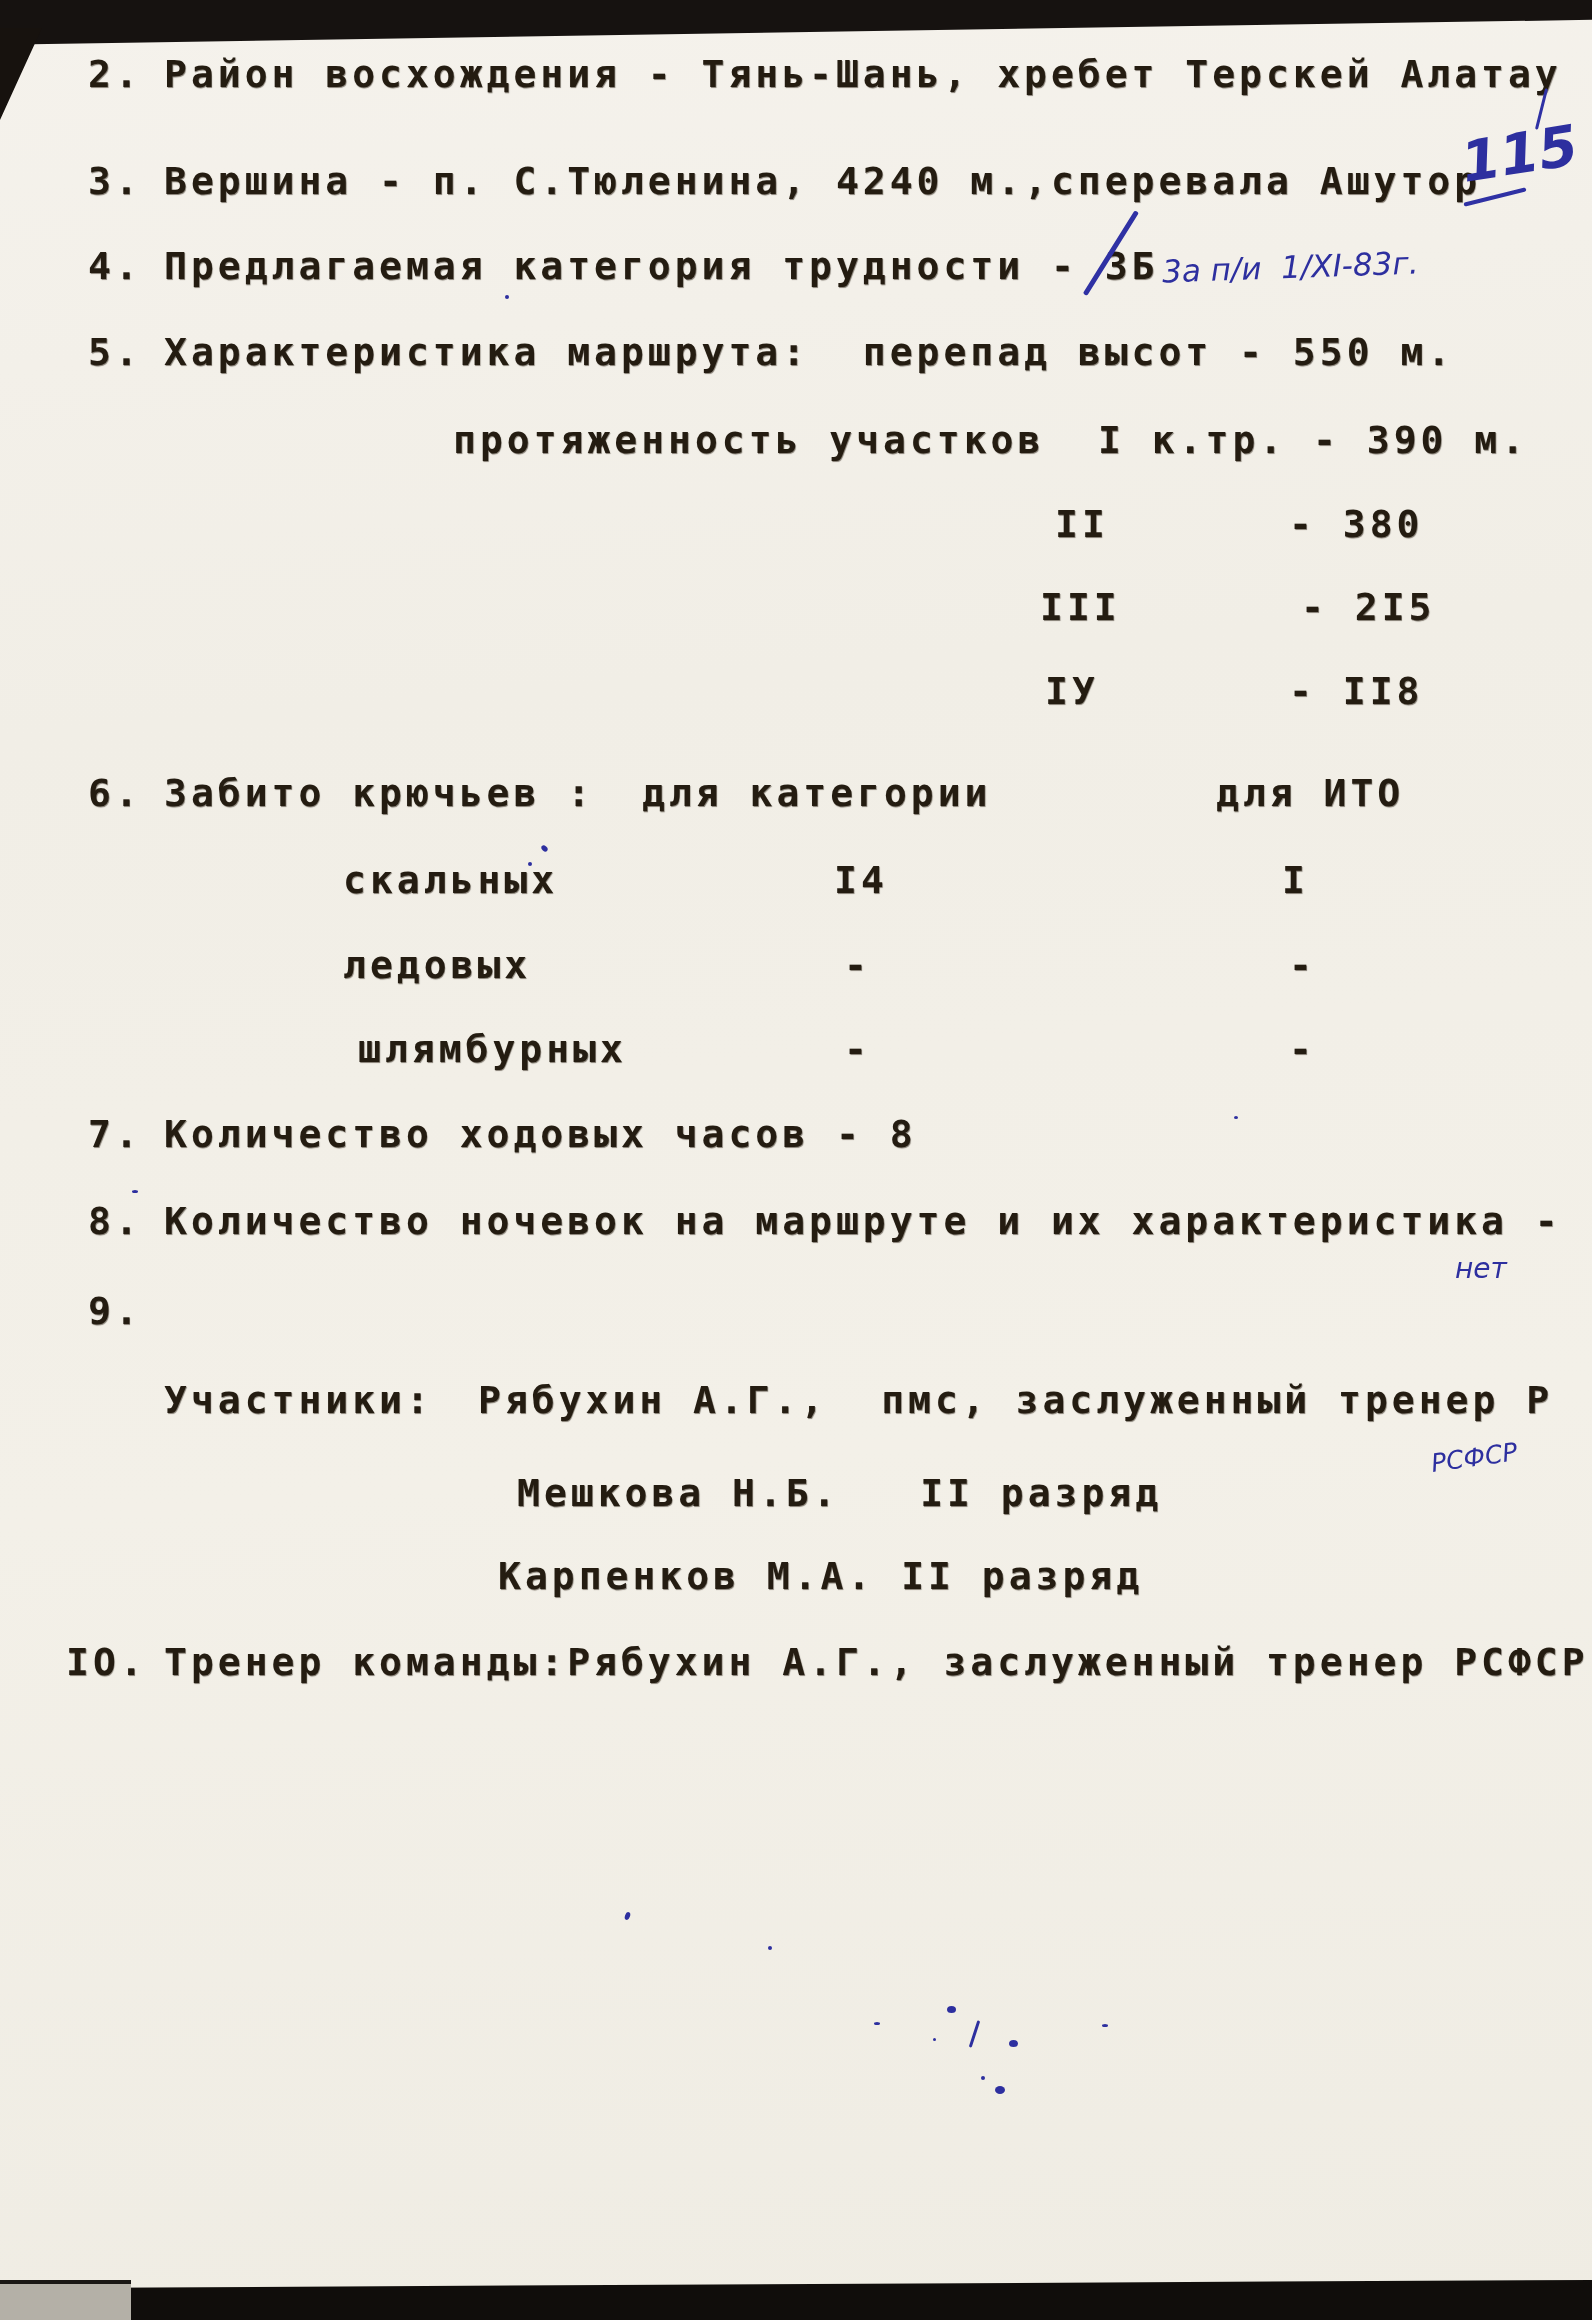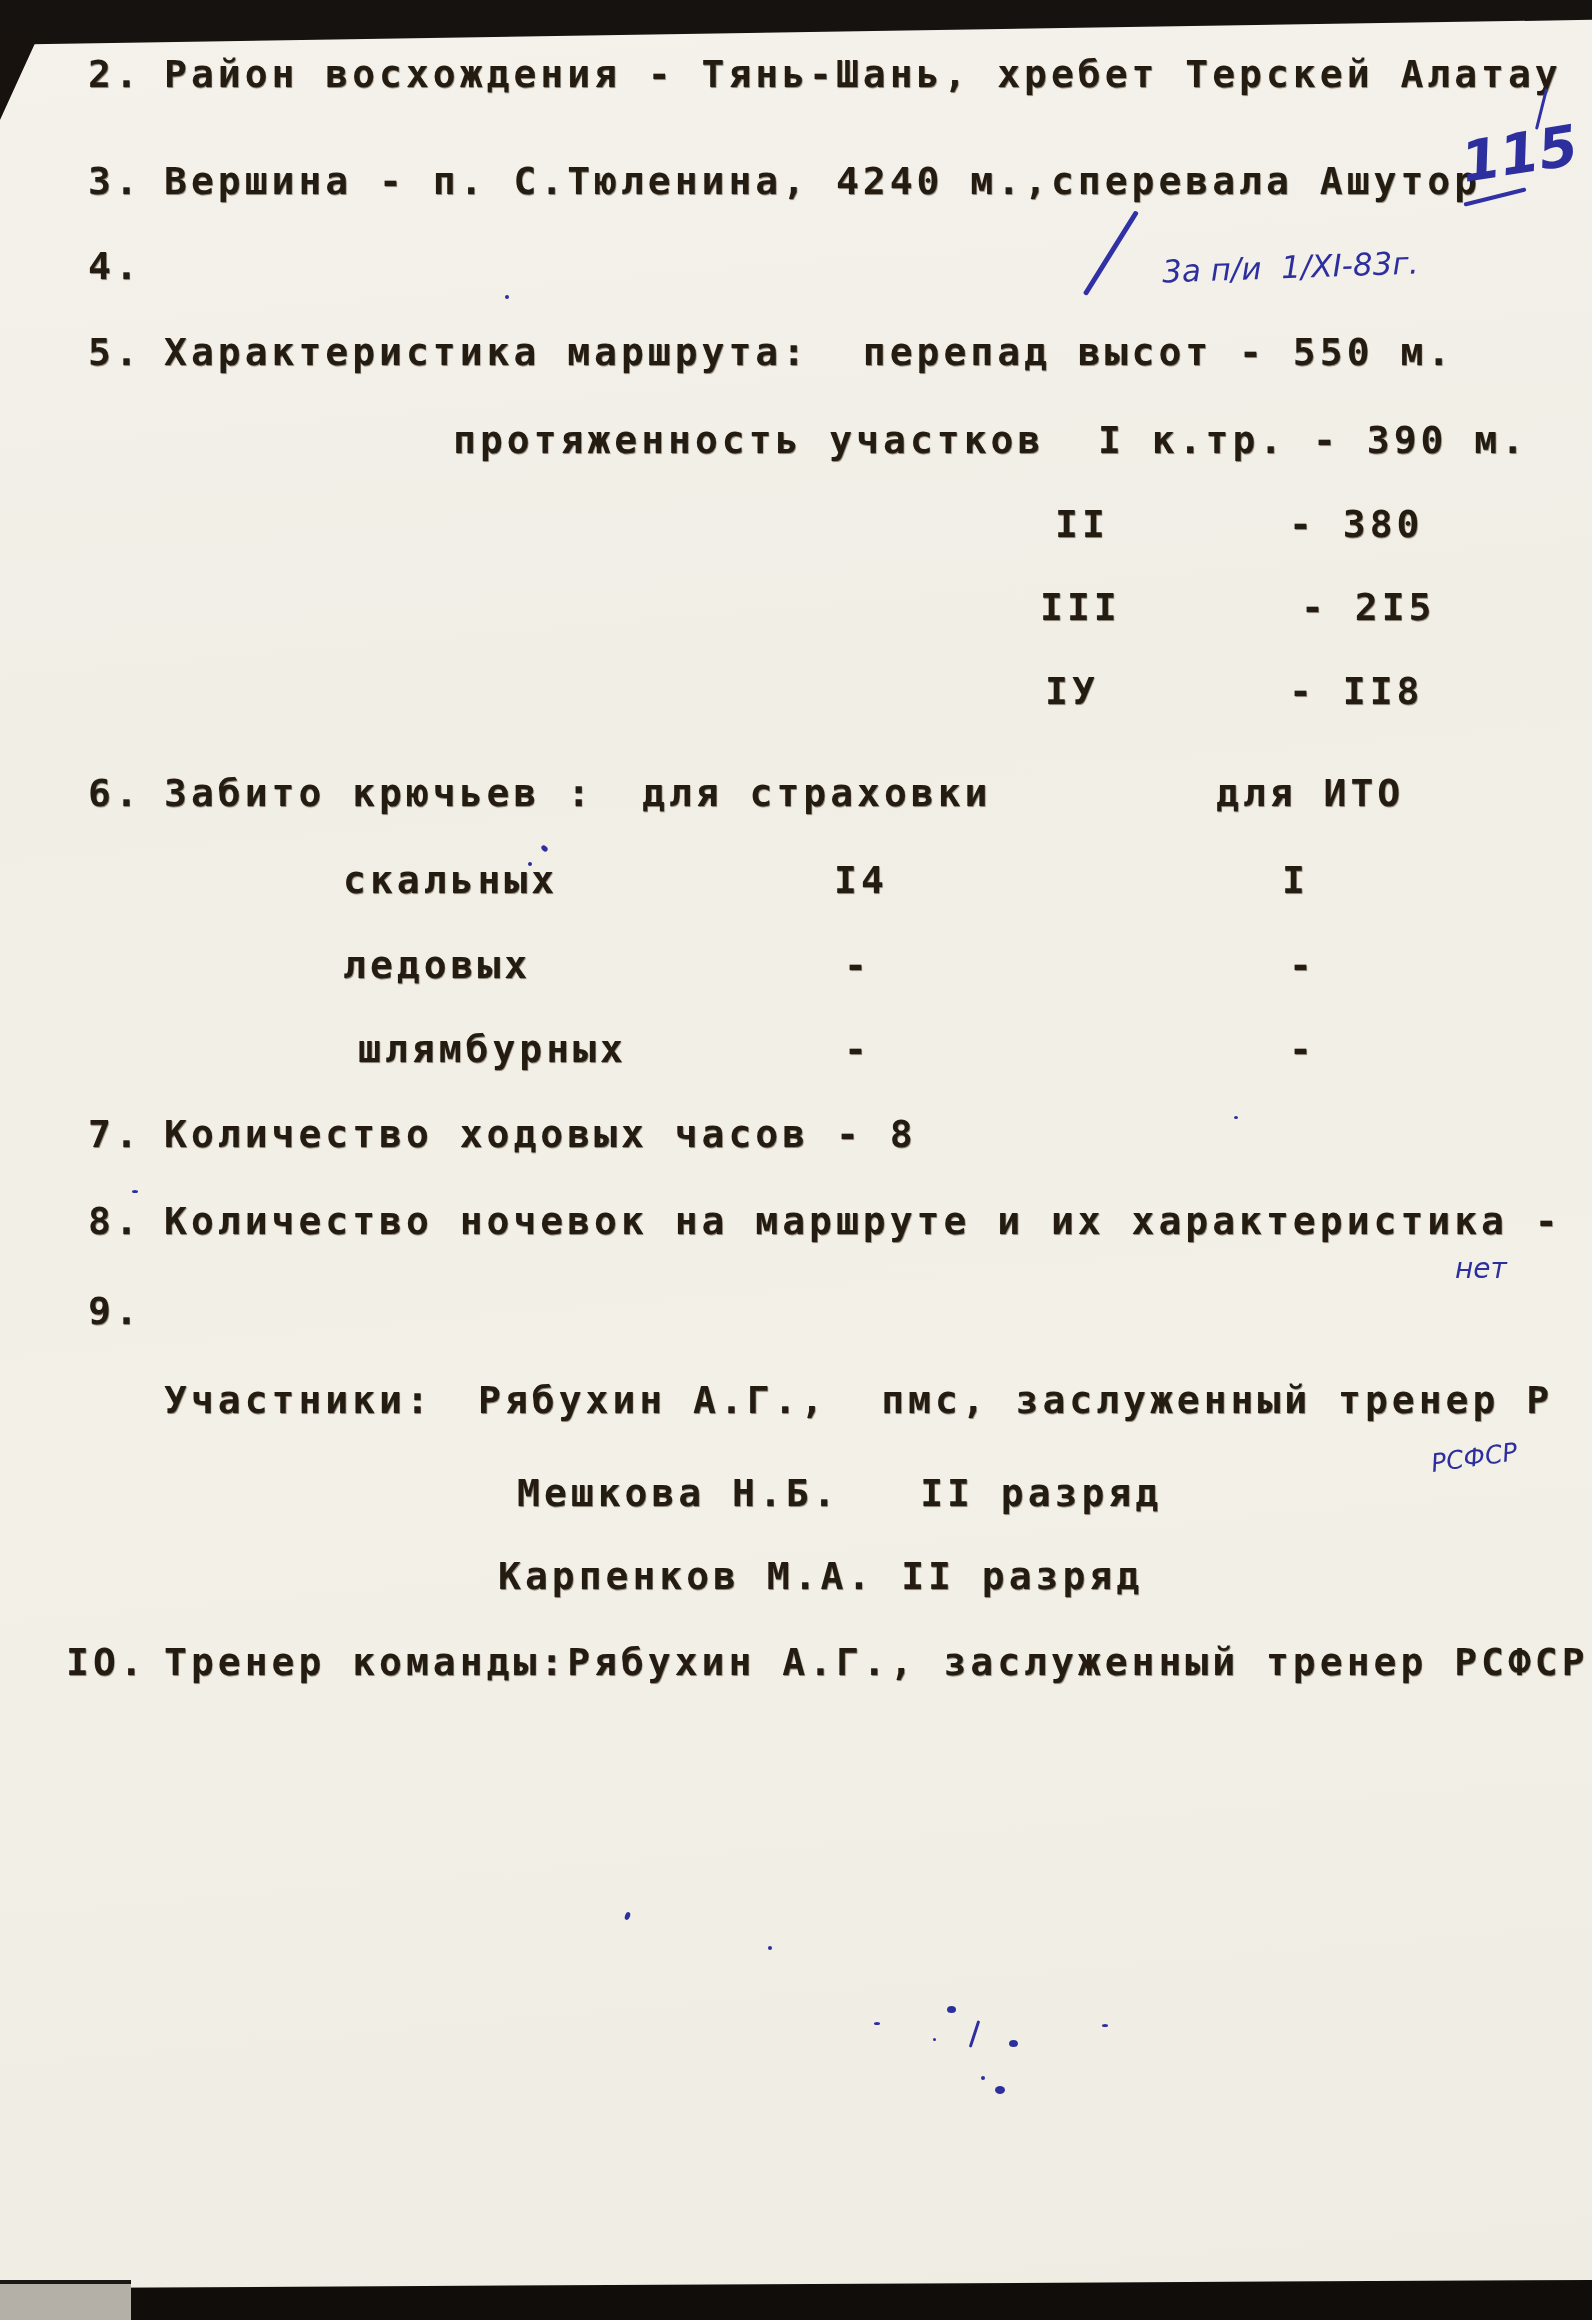--- a/index.html
+++ b/index.html
@@ -34,37 +34,38 @@
   <div class="tw" style="left:88px;top:52px">2.</div>
   <div class="tw" style="left:164px;top:52px">Район восхождения - Тянь-Шань, хребет Терскей Алатау</div>
 
   <div class="tw" style="left:88px;top:159px">3.</div>
   <div class="tw" style="left:164px;top:159px">Вершина - п. С.Тюленина, 4240 м.,сперевала Ашутор</div>
   <div class="hw" style="left:1461px;top:121px;font-size:56px;font-weight:bold;transform:rotate(-9deg);">115</div>
   <div class="strike" style="left:1463px;top:195px;width:64px;height:4px;transform:rotate(-14deg);"></div>
   <div class="strike" style="left:1540px;top:88px;width:3px;height:42px;transform:rotate(14deg);"></div>
 
   <div class="tw" style="left:88px;top:244px">4.</div>
+  <div class="tw" style="left:164px;top:244px"><span>Предлагаемая категория трудности - </span><span>3Б</span></div>
   <div class="strike" style="left:1087px;top:291px;width:98px;height:5px;transform:rotate(-58deg);transform-origin:left bottom;"></div>
   <div class="hw" style="left:1162px;top:249px;font-size:31px;transform:rotate(-2deg);">3а п/и  1/XI-83г.</div>
 
   <div class="tw" style="left:88px;top:330px">5.</div>
   <div class="tw" style="left:164px;top:330px">Характеристика маршрута:  перепад высот - 550 м.</div>
   <div class="tw" style="left:453px;top:418px">протяженность участков  I к.тр. - 390 м.</div>
 
   <div class="tw" style="left:1055px;top:502px">II</div>
   <div class="tw" style="left:1289px;top:502px">- 380</div>
   <div class="tw" style="left:1040px;top:585px">III</div>
   <div class="tw" style="left:1301px;top:585px">- 2I5</div>
   <div class="tw" style="left:1045px;top:669px">IУ</div>
   <div class="tw" style="left:1289px;top:669px">- II8</div>
 
   <div class="tw" style="left:88px;top:771px">6.</div>
   <div class="tw" style="left:164px;top:771px">Забито крючьев :</div>
-  <div class="tw" style="left:642px;top:771px">для страховки</div>
+  <div class="tw" style="left:642px;top:771px">для категории</div>
   <div class="tw" style="left:1216px;top:771px">для ИТО</div>
 
   <div class="tw" style="left:343px;top:858px">скальных</div>
   <div class="tw" style="left:834px;top:858px">I4</div>
   <div class="tw" style="left:1282px;top:858px">I</div>
   <div class="tw" style="left:343px;top:943px">ледовых</div>
   <div class="tw" style="left:844px;top:943px">-</div>
   <div class="tw" style="left:1289px;top:943px">-</div>
   <div class="tw" style="left:358px;top:1027px">шлямбурных</div>
   <div class="tw" style="left:844px;top:1027px">-</div>

